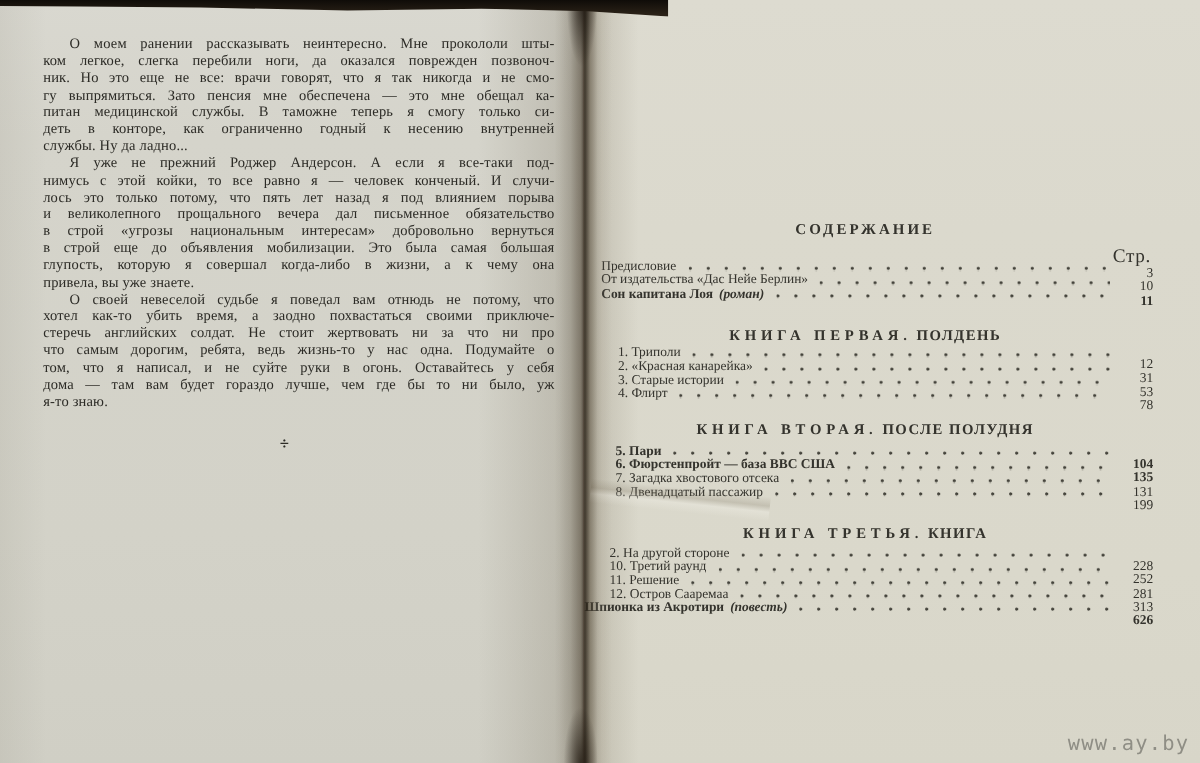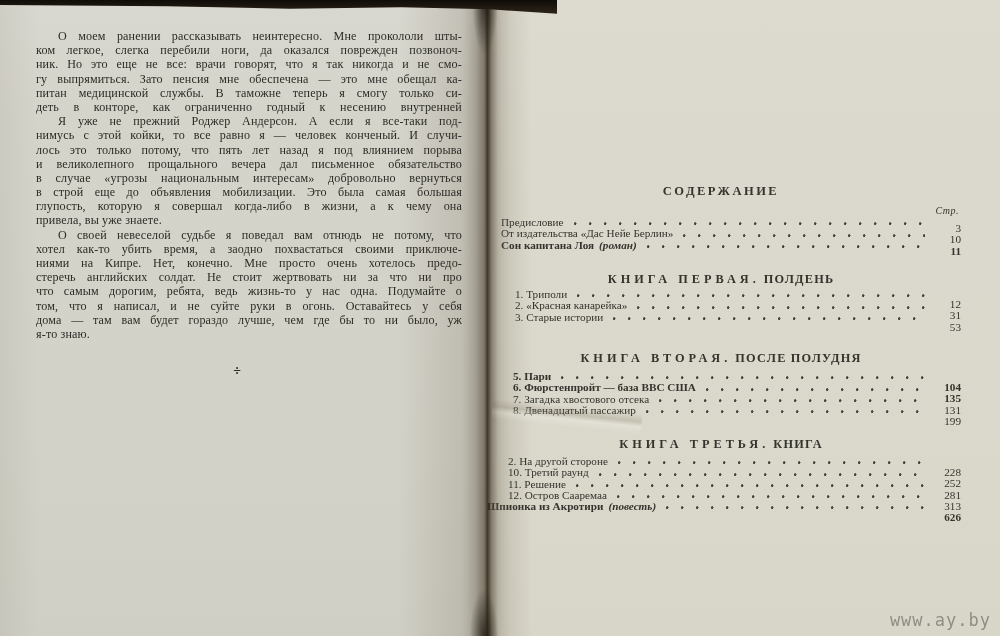--- a/index.html
+++ b/index.html
@@ -40,21 +40,21 @@
       text-align:justify;text-align-last:justify;}
   .ln.ind{text-indent:22px;}
   .ln.end{text-align:left;text-align-last:left;}
   .divider{position:absolute;left:186px;top:334px;width:30px;text-align:center;
     font-size:14px;font-weight:bold;color:#2c2b26;}
 
   
   #toc{position:absolute;left:15px;top:0;width:460px;height:636px;color:#34332d;z-index:2;}
   .toc-title{position:absolute;top:184px;left:0;width:440px;text-align:center;
     font-weight:bold;font-size:12.5px;letter-spacing:2.5px;}
-  .str{position:absolute;top:205px;right:2px;font-style:italic;font-size:10px;letter-spacing:.5px;}
+  .str{position:absolute;top:205px;right:2px;font-size:16px;letter-spacing:.5px;}
   .heading{position:absolute;left:0;width:440px;text-align:center;font-weight:bold;font-size:12.3px;white-space:nowrap;}
   .heading .sp{letter-spacing:4px;}
   .heading .rest{letter-spacing:1.2px;margin-left:4px;text-align:center;}
   #h1{top:272px;} #h2{top:351px;} #h3{top:437px;}
   .group{position:absolute;left:0;width:460px;}
   #g0{top:217px;} #g1{top:289px;} #g2{top:371px;} #g3{top:456px;}
   .row{display:flex;align-items:baseline;height:11.3px;line-height:11.3px;font-size:11.2px;}
   .row .t{white-space:pre;}
   .row .it{font-style:italic;margin-left:5px;white-space:pre;}
   .row.b{font-weight:bold;}
@@ -79,35 +79,35 @@
 
   <div id="left-page">
     <div id="left-text">
       <div>
         <div class="ln ind">О моем ранении рассказывать неинтересно. Мне прокололи шты-</div>
         <div class="ln">ком легкое, слегка перебили ноги, да оказался поврежден позвоноч-</div>
         <div class="ln">ник. Но это еще не все: врачи говорят, что я так никогда и не смо-</div>
         <div class="ln">гу выпрямиться. Зато пенсия мне обеспечена — это мне обещал ка-</div>
         <div class="ln">питан медицинской службы. В таможне теперь я смогу только си-</div>
         <div class="ln">деть в конторе, как ограниченно годный к несению внутренней</div>
+        <div class="ln end">службы. Ну да ладно...</div>
       </div>
       <div>
         <div class="ln ind">Я уже не прежний Роджер Андерсон. А если я все-таки под-</div>
         <div class="ln">нимусь с этой койки, то все равно я — человек конченый. И случи-</div>
         <div class="ln">лось это только потому, что пять лет назад я под влиянием порыва</div>
         <div class="ln">и великолепного прощального вечера дал письменное обязательство</div>
-        <div class="ln">в случае «угрозы национальным интересам» добровольно вернуться</div>
+        <div class="ln">в строй «угрозы национальным интересам» добровольно вернуться</div>
         <div class="ln">в строй еще до объявления мобилизации. Это была самая большая</div>
         <div class="ln">глупость, которую я совершал когда-либо в жизни, а к чему она</div>
         <div class="ln end">привела, вы уже знаете.</div>
       </div>
       <div>
         <div class="ln ind">О своей невеселой судьбе я поведал вам отнюдь не потому, что</div>
         <div class="ln">хотел как-то убить время, а заодно похвастаться своими приключе-</div>
-        <div class="ln">ниями на Кипре. Нет, конечно. Мне просто очень хотелось предо-</div>
         <div class="ln">стеречь английских солдат. Не стоит жертвовать ни за что ни про</div>
         <div class="ln">что самым дорогим, ребята, ведь жизнь-то у нас одна. Подумайте о</div>
         <div class="ln">том, что я написал, и не суйте руки в огонь. Оставайтесь у себя</div>
         <div class="ln">дома — там вам будет гораздо лучше, чем  где бы то ни было, уж</div>
         <div class="ln end">я-то знаю.</div>
       </div>
       <div class="divider">÷</div>
     </div>
   </div>
 
@@ -147,20 +147,25 @@
         <div class="row">
           <span class="t">2. «Красная канарейка»</span>
           <span class="dots"></span>
           <span class="pnum">31</span>
         </div>
         <div class="row">
           <span class="t">3. Старые истории</span>
           <span class="dots"></span>
           <span class="pnum">53</span>
         </div>
+        <div class="row">
+          <span class="t">4. Флирт</span>
+          <span class="dots"></span>
+          <span class="pnum">78</span>
+        </div>
       </div>
 
       <div class="heading" id="h2">
         <span class="sp">КНИГА ВТОРАЯ.</span><span class="rest">ПОСЛЕ ПОЛУДНЯ</span>
       </div>
       <div class="group" id="g2">
         <div class="row b">
           <span class="t">5. Пари</span>
           <span class="dots"></span>
           <span class="pnum">104</span>

